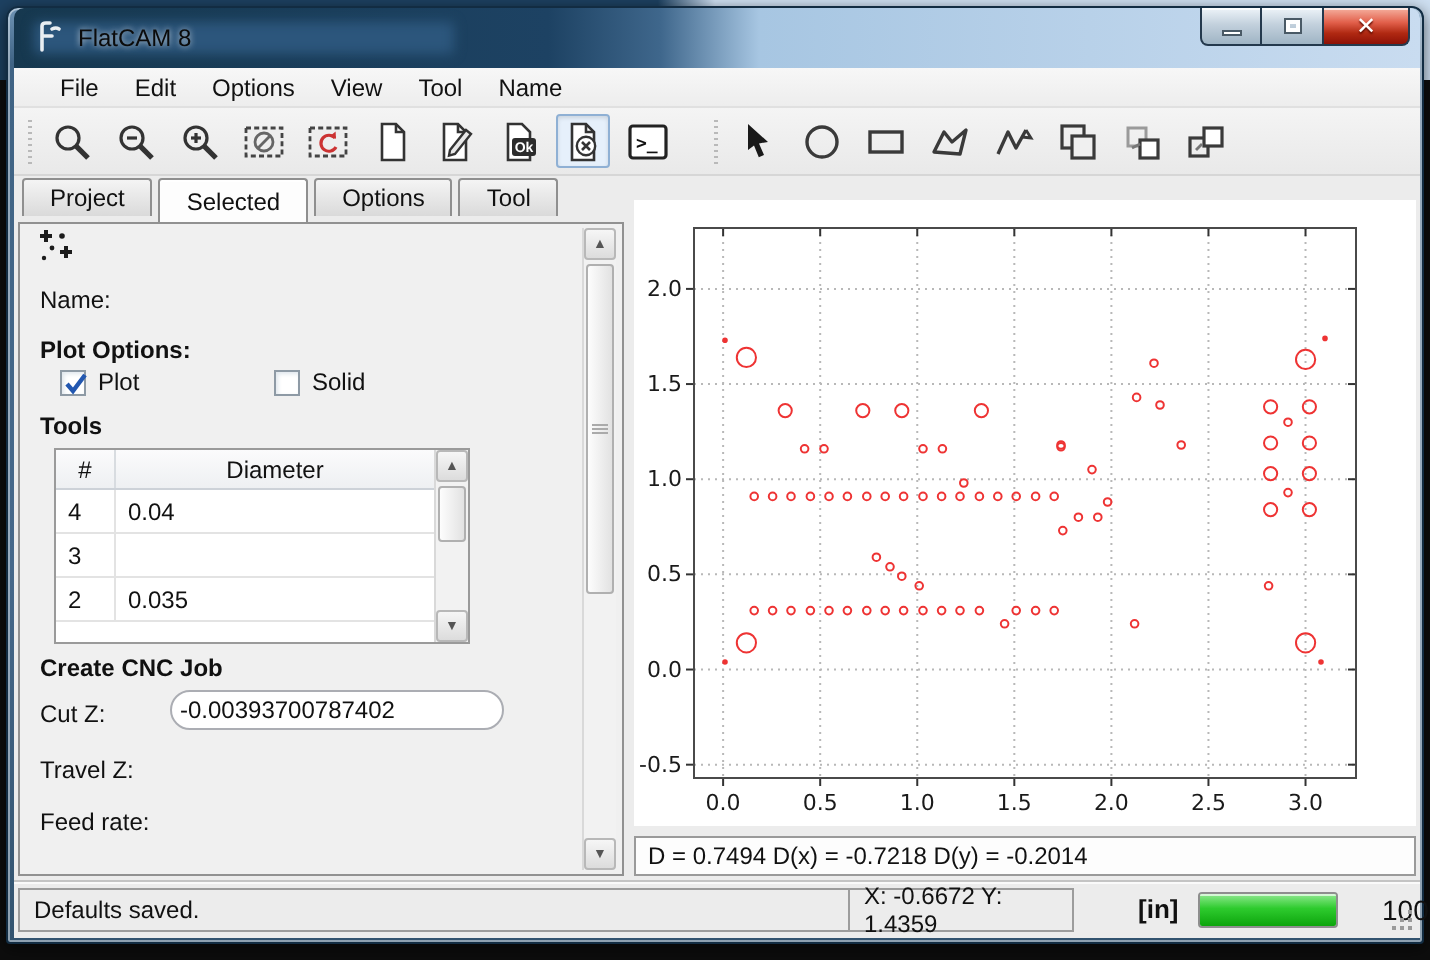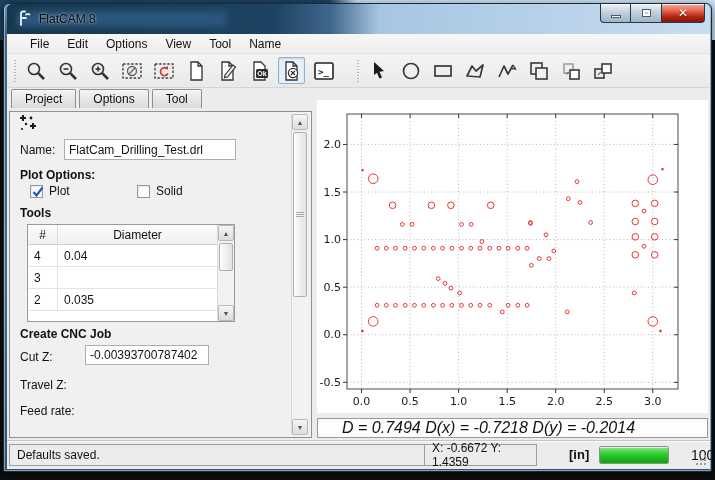--- a/index.html
+++ b/index.html
@@ -108,21 +108,21 @@
   .sb-thumb { position:absolute; left:1px; right:1px; border:1px solid #b0b0b0; border-radius:2px;
       background:linear-gradient(90deg,#fdfdfd,#e2e2e2); display:flex; align-items:center; justify-content:center; }
   .sb-gripline { width:8px; height:5px;
       background-image:repeating-linear-gradient(180deg,#aaa 0 1px,transparent 1px 2px); }
 
   
   #plot-canvas { position:absolute; left:310px; top:66px; width:391px; height:313px; background:#fff; }
   #plot-canvas svg text.tick { font-family:"DejaVu Sans",sans-serif; font-size:11px; fill:#1a1a1a; }
   #d-readout { position:absolute; left:310px; top:384px; width:391px; height:20px;
       border:1px solid #9a9a9a; background:#fdfdfd; display:flex; align-items:center;
-      padding-left:24px; font-size:16px;font-style:italic; }
+      padding-left:6px; font-size:12px; }
 
   
   #status-divider { position:absolute; left:0; top:406px; width:703px; height:2px;
       border-top:1px solid #c4c4c4; border-bottom:1px solid #fafafa; }
   .status-box { position:absolute; top:410px; height:22px; border:1px solid #9c9c9c;
       display:flex; align-items:center; padding:0 7px; font-size:12px; background:#ececec; }
   #status-units { position:absolute; top:413px; left:562px; font-weight:bold; font-size:13px; }
   #progress { position:absolute; left:592px; top:412px; width:70px; height:18px;
       border:1px solid #8e8e8e; border-radius:2px; overflow:hidden; background:#e6e6e6; }
   #progress .fill { width:100%; height:100%;
@@ -288,20 +288,23 @@
             <rect x="10" y="4" width="9" height="9" fill="#fff" stroke="#3a3a3a" stroke-width="1.6"></rect>
             <path d="M6 15 L9 12" stroke="#777" stroke-width="1.4"></path>
           </svg>
       </div>
     </div>
 
     <div id="tabbar">
       <div class="tab">
           <span>Project</span>
         </div>
+      <div class="tab active">
+          <span>Selected</span>
+        </div>
       <div class="tab">
           <span>Options</span>
         </div>
       <div class="tab">
           <span>Tool</span>
         </div>
     </div>
 
     <div id="left-panel">
       <span class="drill-icon">
@@ -312,21 +315,20 @@
               <circle cx="13" cy="4" r="1.4"></circle>
               <circle cx="8" cy="10" r="1.2"></circle>
               <rect x="14" y="9" width="2" height="6"></rect>
               <rect x="12" y="11" width="6" height="2"></rect>
               <circle cx="4" cy="15" r="1.1"></circle>
             </g>
           </svg>
       </span>
 
       <span class="lbl" style="left:10px; top:31px;">Name:</span>
-      <input class="tfield" style="left: 54px; top: 27px; width: 172px; height: 21px;" value="FlatCam_Drilling_Test.drl">
 
       <span class="lbl bold" style="left:10px; top:56px;">Plot Options:</span>
 
       <div class="checkbox" style="left:20px; top:73px;">
         <svg width="14" height="14" viewBox="0 0 14 14">
             <path d="M2.5 7 L5.5 10.5 L11.5 2.5" fill="none" stroke="#2257b0" stroke-width="2.2"></path>
           </svg>
       </div>
       <span class="lbl" style="left:39px; top:72px;">Plot</span>
       <div class="checkbox" style="left:127px; top:73px;"></div>
@@ -353,21 +355,21 @@
         <div class="sb-v" style="right:0; top:0; bottom:0; width:17px;">
           <div class="sb-arrow" style="top:0;">▲</div>
           <div class="sb-thumb" style="top:18px; height:28px;"></div>
           <div class="sb-arrow" style="bottom:0;">▼</div>
         </div>
       </div>
 
       <span class="lbl bold" style="left:10px; top:215px;">Create CNC Job</span>
 
       <span class="lbl" style="left:10px; top:238px;">Cut Z:</span>
-      <input class="tfield" style="left: 75px; top: 233px; width: 124px; height: 20px;" value="-0.00393700787402">
+      <input class="tfield" style="left: 75px; top: 233px; width: 167px; height: 20px; border-radius: 10px;" value="-0.00393700787402">
 
       <span class="lbl" style="left:10px; top:266px;">Travel Z:</span>
 
       <span class="lbl" style="left:10px; top:292px;">Feed rate:</span>
 
 
       <div class="sb-v" style="right:3px; top:2px; bottom:2px; width:17px;">
         <div class="sb-arrow" style="top:0;">▲</div>
         <div class="sb-thumb" style="top:18px; height:165px;">
             <div class="sb-gripline"></div>

